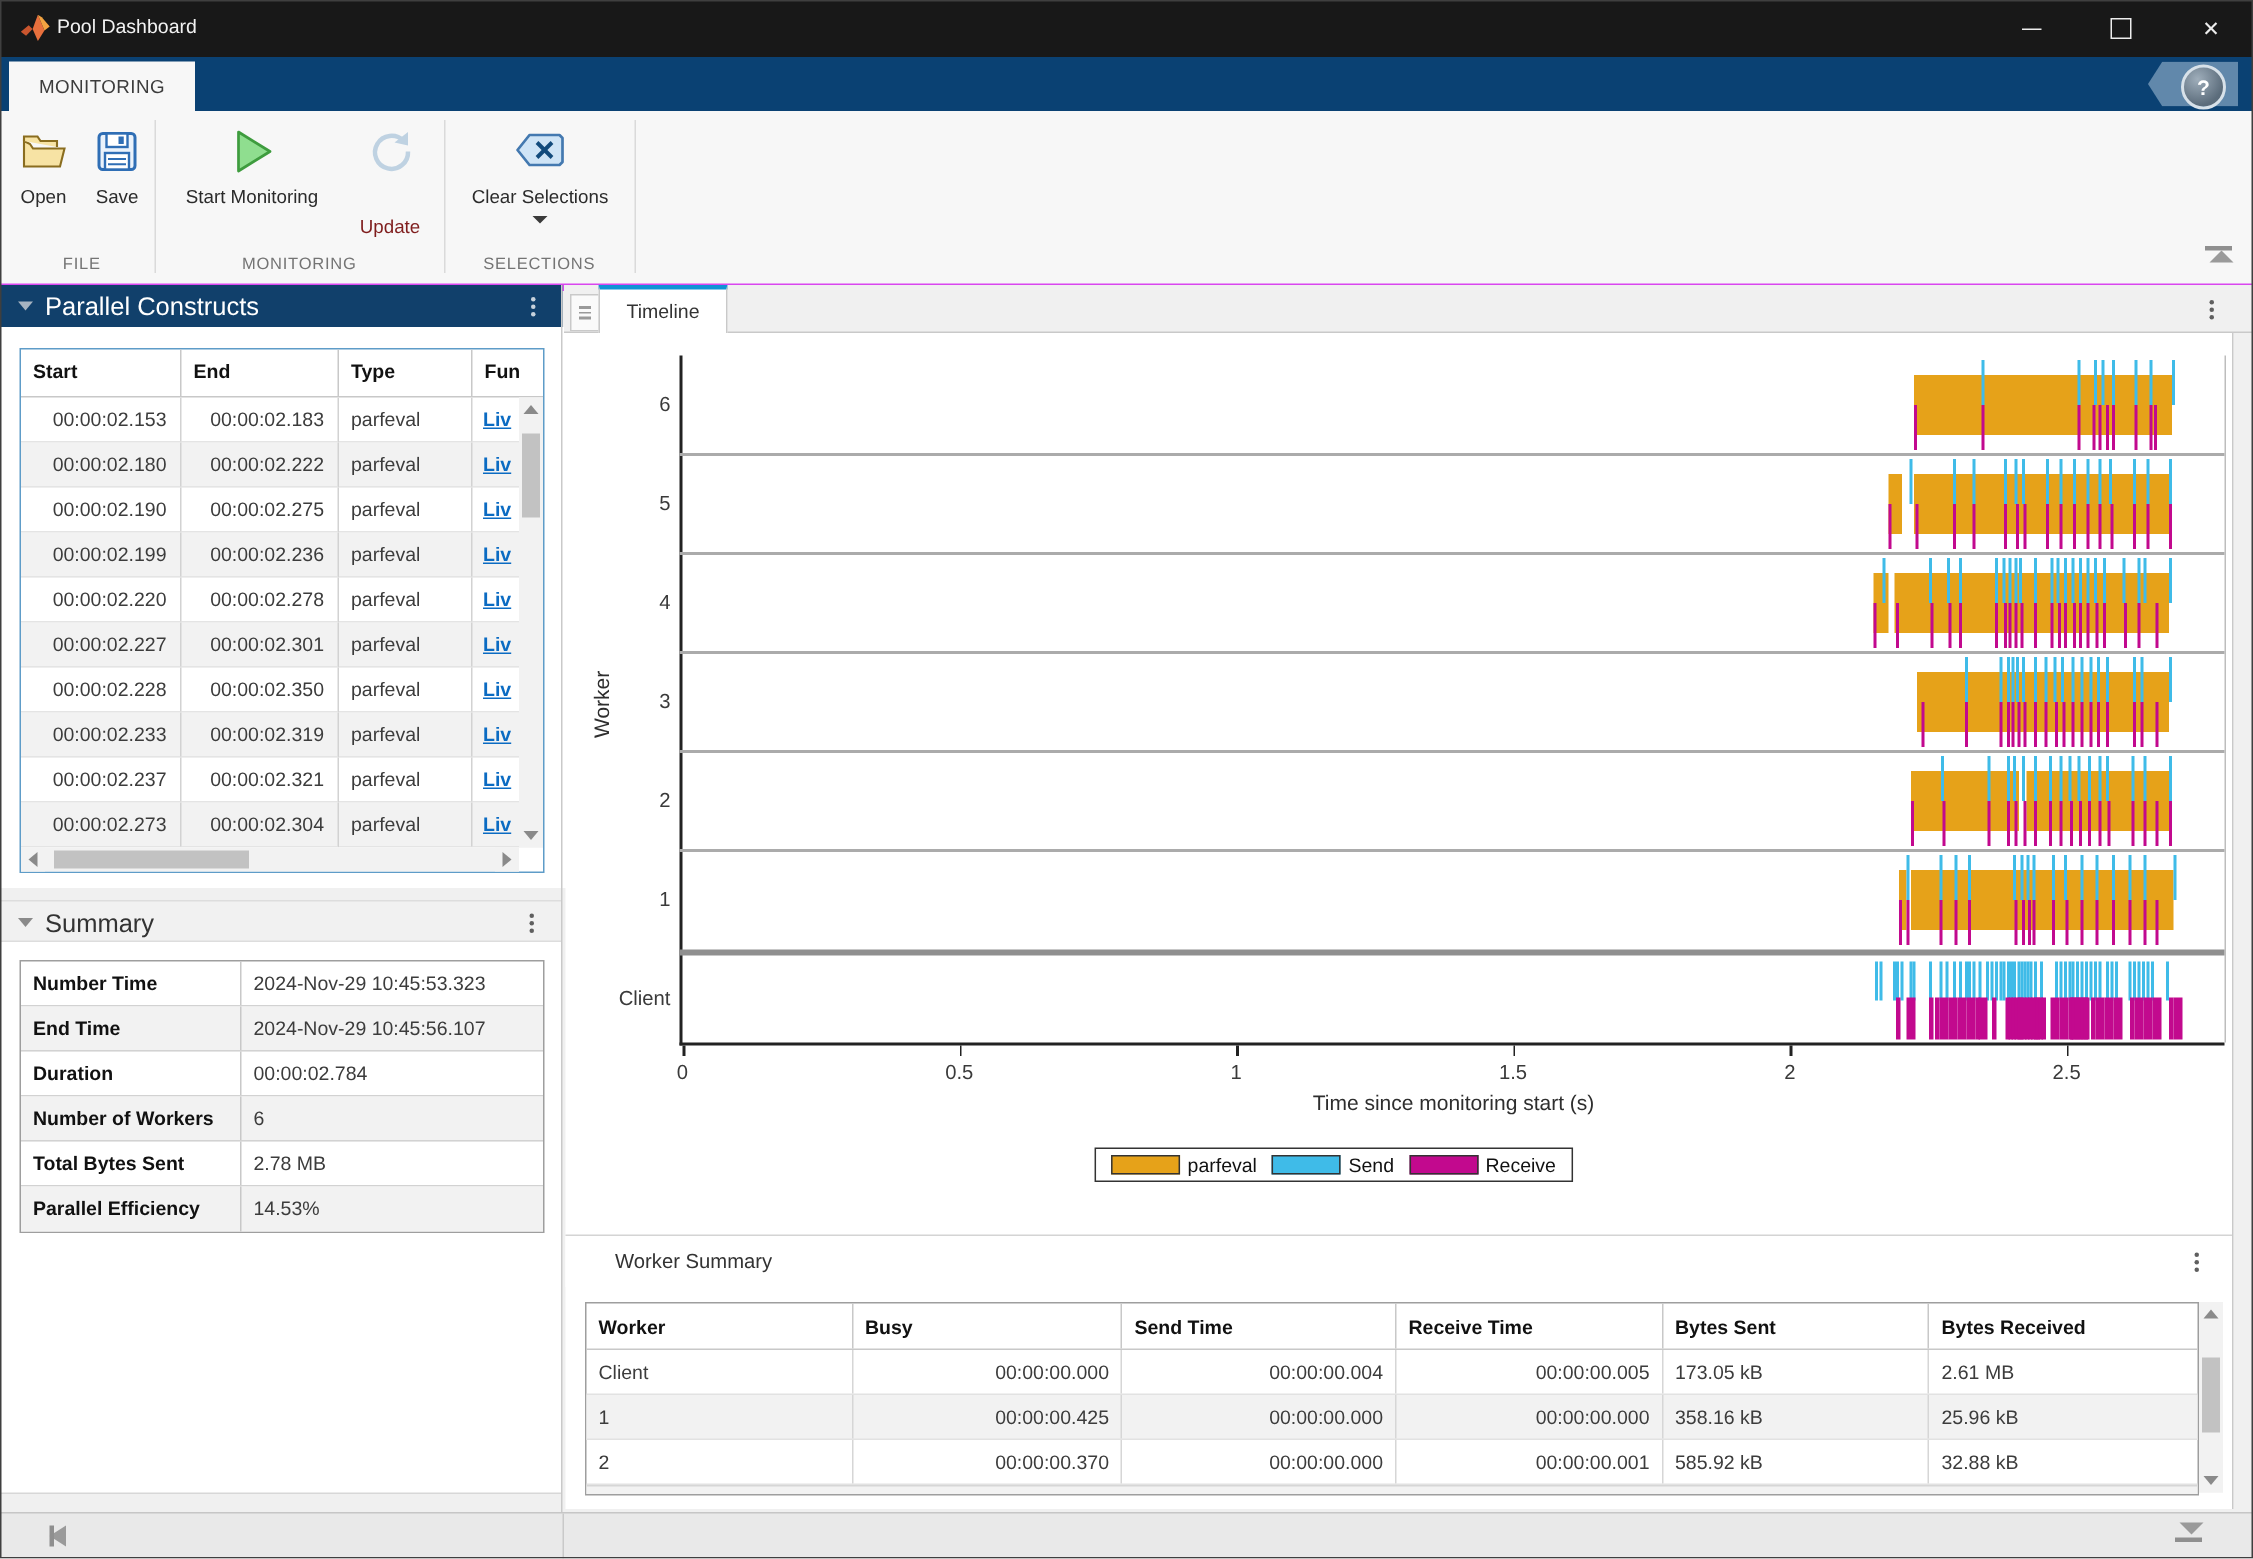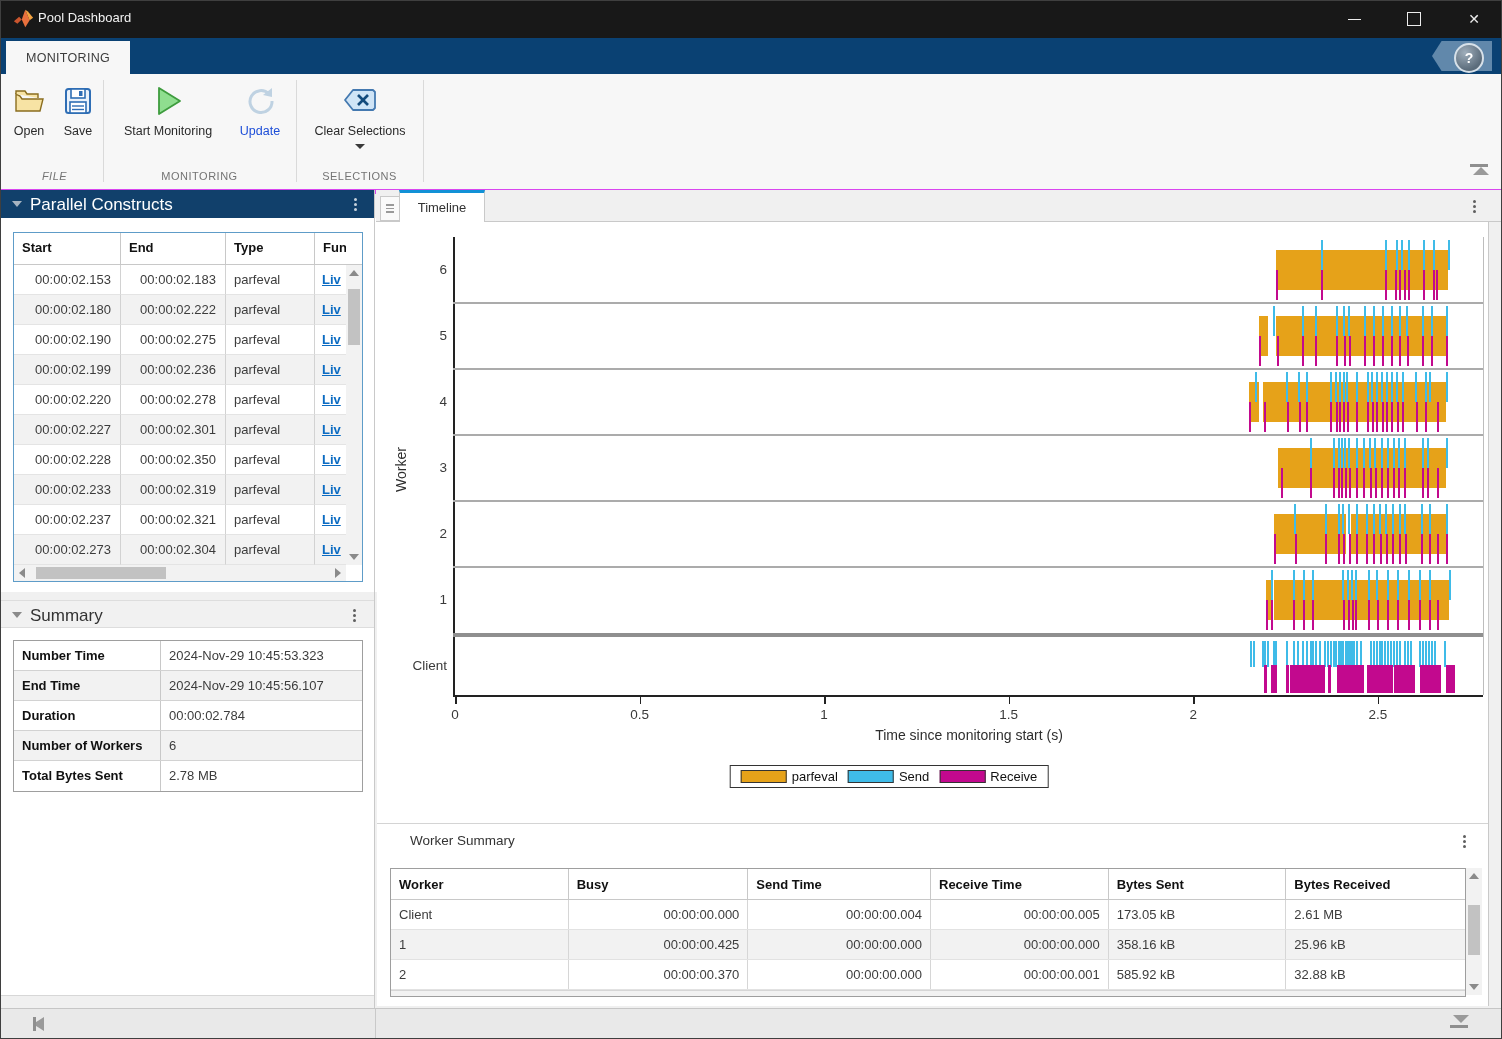--- a/index.html
+++ b/index.html
@@ -23,21 +23,21 @@
     display:flex;align-items:center;justify-content:center;font-size:12.5px;color:#3C3C3C;letter-spacing:.3px;}
   #help-tag{position:absolute;right:10px;top:3px;width:60px;height:30px;
     background:rgba(170,195,216,.55);clip-path:polygon(16% 0,100% 0,100% 100%,16% 100%,0 50%);}
   #help-btn{position:absolute;right:18px;top:5px;width:26px;height:26px;border-radius:50%;
     background:radial-gradient(circle at 35% 30%,#9FAEBB,#5B6C7B 70%);border:2px solid #D7E1E9;
     color:#fff;font-weight:bold;font-size:14px;display:flex;align-items:center;justify-content:center;}
   
   #toolstrip{left:0;top:74px;width:1502px;height:115px;background:#F7F7F7;border-bottom:5px solid #d946ef;}
   .ts-btn{position:absolute;top:10px;display:flex;flex-direction:column;align-items:center;gap:6px;cursor:default;}
   .ts-btn .lbl{font-size:12.5px;color:#2B2B2B;white-space:nowrap;}
-  .ts-btn.disabled .lbl{color:#1d4ed8;}
+  .ts-btn.disabled .lbl{color:#7f1d1d;margin-top:20px;}
   .ts-sep{position:absolute;top:6px;height:102px;width:0;border-left:1px solid #DADADA;}
   .grp-lbl{position:absolute;top:96px;font-size:11px;color:#747474;letter-spacing:.5px;text-align:center;}
   .caret-down{width:0;height:0;border-left:5px solid transparent;border-right:5px solid transparent;border-top:5px solid #3A3A3A;}
   #ribbon-collapse{position:absolute;right:10px;top:90px;width:22px;height:18px;}
   #ribbon-collapse .bar{width:18px;height:3px;background:#8F8F8F;margin:0 auto;}
   #ribbon-collapse .tri{width:0;height:0;margin:3px auto 0;border-left:8px solid transparent;border-right:8px solid transparent;border-bottom:8px solid #9A9A9A;}
   
   #pc-header{left:0;top:190px;width:375px;height:28px;background:#11406B;color:#fff;}
   .hdr-tri{position:absolute;left:12px;top:11px;width:0;height:0;border-left:5px solid transparent;border-right:5px solid transparent;border-top:6px solid #A7B4C1;}
   .hdr-title{position:absolute;left:30px;top:5px;font-size:17px;}
@@ -195,21 +195,21 @@
   <div class="ts-btn" style="left:305px;width:110px;">
     <svg width="38" height="34" viewBox="0 0 38 34">
       <polygon points="12,6 32,6 34,8 34,24 32,26 12,26 4,16" fill="#CFE4F6" stroke="#4479B0" stroke-width="1.8" stroke-linejoin="round"></polygon>
       <line x1="17" y1="11" x2="27" y2="21" stroke="#134B7C" stroke-width="2.6"></line>
       <line x1="27" y1="11" x2="17" y2="21" stroke="#134B7C" stroke-width="2.6"></line>
     </svg>
     <span class="lbl">Clear Selections</span>
     <span class="caret-down"></span>
   </div>
   <div class="ts-sep" style="left:423px;"></div>
-  <div class="grp-lbl" style="left:6px;width:97px;font-style:italic;">FILE</div>
+  <div class="grp-lbl" style="left:6px;width:97px;">FILE</div>
   <div class="grp-lbl" style="left:103px;width:193px;">MONITORING</div>
   <div class="grp-lbl" style="left:296px;width:127px;">SELECTIONS</div>
   <div id="ribbon-collapse">
     <div class="bar"></div>
     <div class="tri"></div>
   </div>
 </div>
 
 <div class="abs" id="pc-header">
   <span class="hdr-tri"></span>
@@ -336,20 +336,24 @@
         <div class="sum-lbl">Duration</div>
         <div class="sum-val">00:00:02.784</div>
       </div>
       <div class="sum-row">
         <div class="sum-lbl">Number of Workers</div>
         <div class="sum-val">6</div>
       </div>
       <div class="sum-row">
         <div class="sum-lbl">Total Bytes Sent</div>
         <div class="sum-val">2.78 MB</div>
+      </div>
+      <div class="sum-row">
+        <div class="sum-lbl">Parallel Efficiency</div>
+        <div class="sum-val">14.53%</div>
       </div>
     </div>
 </div>
 
 <div class="abs" id="splitter"></div>
 
 <div class="abs" id="tabbar">
   <div id="doc-handle">
       <i></i>
       <i></i>

